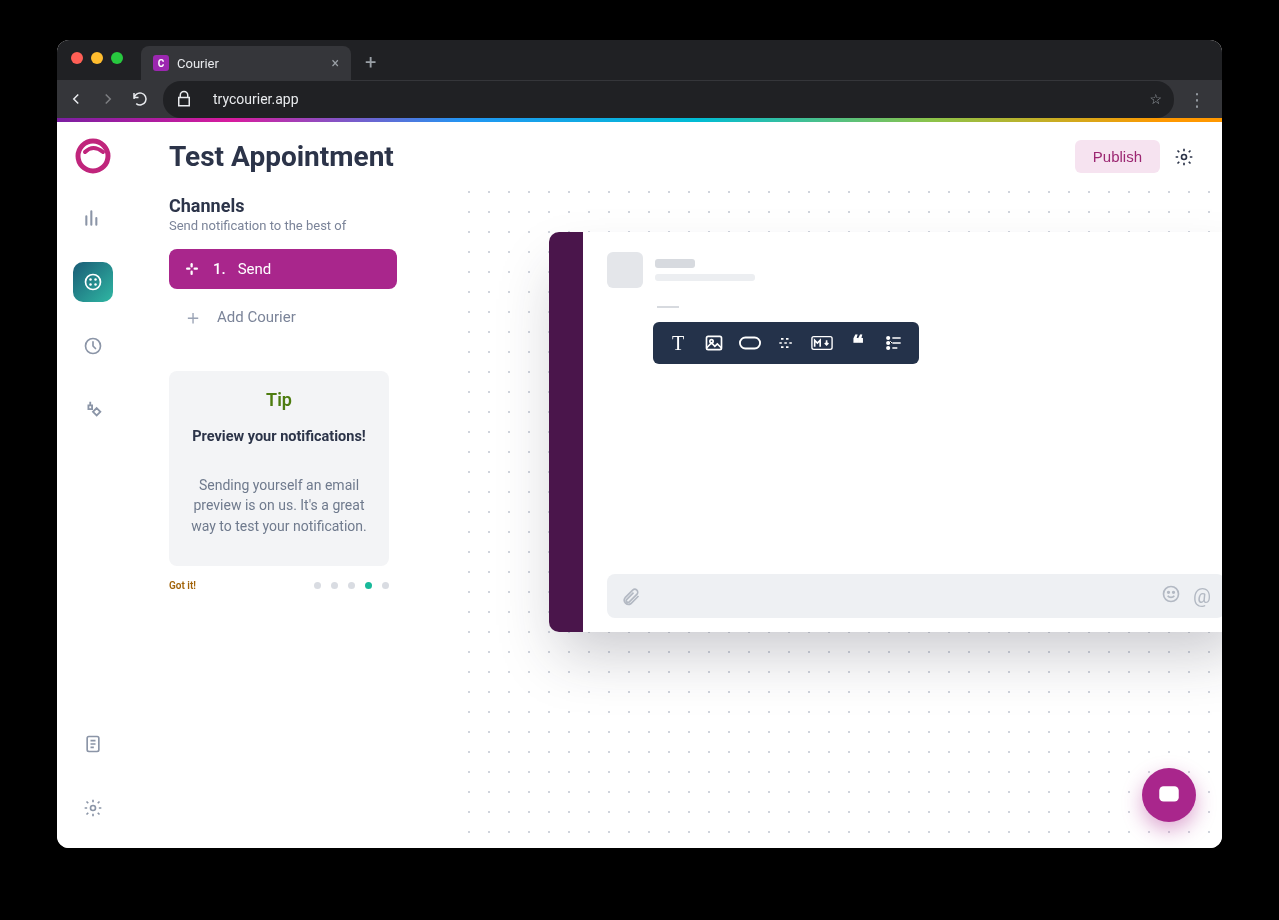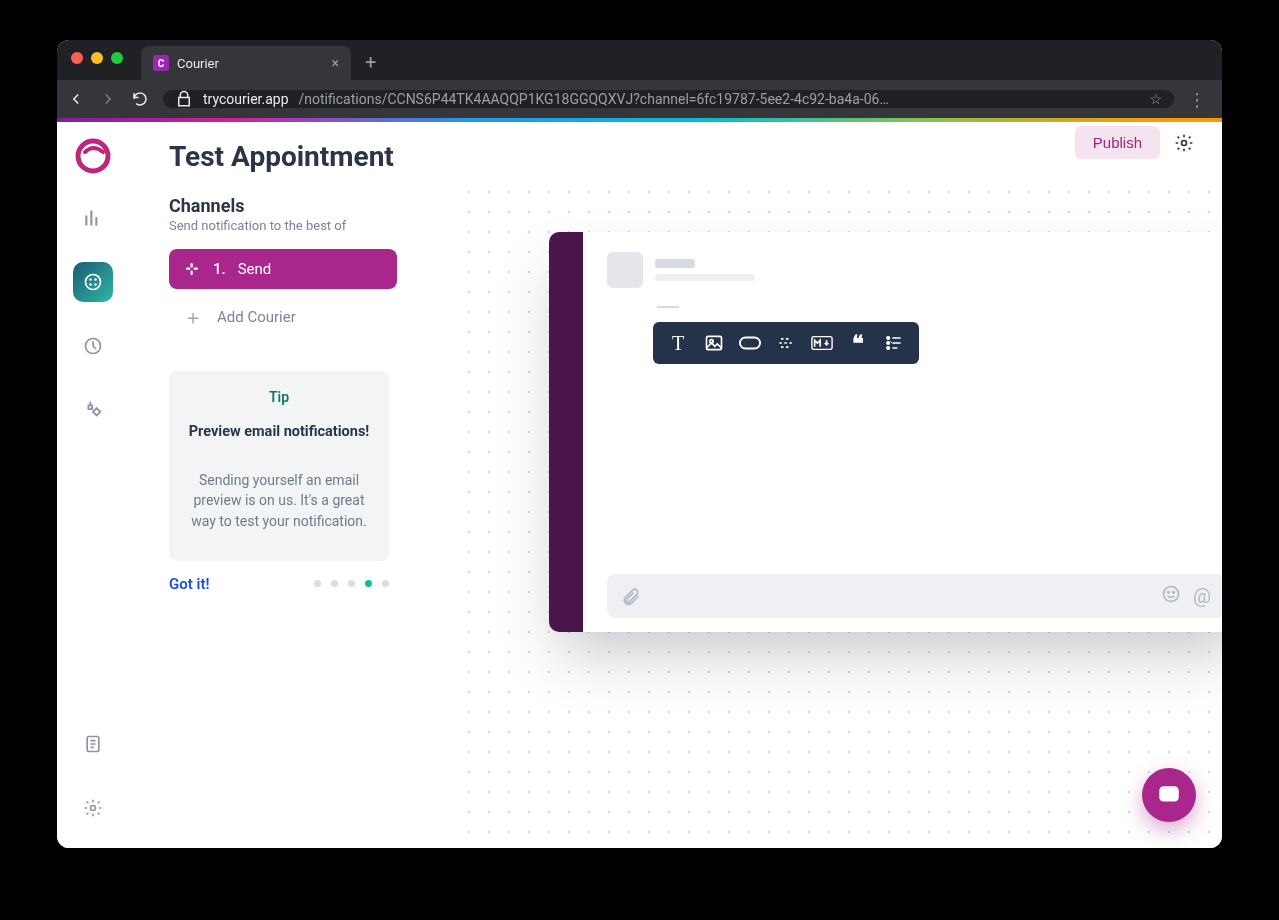--- a/index.html
+++ b/index.html
@@ -60,24 +60,24 @@
     display:flex; align-items:center;
     padding: 0 10px;
     gap: 14px;
     color: #9aa0a6;
   }
   .toolbar svg { width:18px; height:18px; fill:#e8eaed; }
   .urlbar {
     flex:1;
     background: #202124;
     border-radius: 18px;
-    height: 18px;
+    height: 37px;
     display:flex; align-items:center;
     padding: 0 12px;
-    gap: 10px;
+    gap: 20px;
     color:#9aa0a6;
     font-size: 14px;
     overflow:hidden;
   }
   .urlbar .host { color:#e8eaed; }
   .urlbar .path { color:#9aa0a6; white-space:nowrap; overflow:hidden; text-overflow:ellipsis; }
   .urlbar .star { margin-left:auto; color:#9aa0a6; }
   .menu-dots { font-size:18px; padding-right:6px; }
   .rainbow {
     height: 4px;
@@ -111,21 +111,21 @@
   .rail-bottom { margin-top:auto; margin-bottom:20px; display:flex;flex-direction:column;gap:24px;align-items:center; }
   .content {
     flex:1; position:relative; padding: 18px 30px 0 40px;
   }
   .page-title {
     font-size: 28px; font-weight:700; color:#2c3449;
     white-space:nowrap; overflow:hidden;
     max-width:230px;
   }
   .publish-row {
-    position:absolute; top:4px; right:28px;
+    position:absolute; top:18px; right:28px;
     display:flex; align-items:center; gap:14px;
   }
   .publish-btn {
     background:#f6e3f0; color:#9c2772;
     border:none; border-radius:6px;
     padding:8px 18px; font-size:15px; font-weight:500;
     cursor:pointer;
   }
   .gear-top { color:#2c3449; width:20px;height:20px; }
   .subhead { font-size:18px; font-weight:700; color:#2c3449; margin-top:22px; }
@@ -145,25 +145,25 @@
     display:flex;align-items:center;gap:14px;
     padding:0 14px; color:#7b8499; font-size:15px;
     cursor:pointer;
   }
   .plus { font-size:20px; color:#9aa3b5; }
   .tip-card {
     margin-top:34px; width:220px;
     background:#f3f4f6; border-radius:8px;
     padding:18px 18px 30px; text-align:center;
   }
-  .tip-label { font-size:14px; font-weight:600; color:#0f766e; }
+  .tip-label { font-size:18px; font-weight:600; color:#4d7c0f; }
   .tip-title { font-size:14.5px; font-weight:700; color:#2c3449; margin-top:18px; }
   .tip-body { font-size:14px; color:#6f7a8d; margin-top:30px; line-height:1.45; }
   .tip-footer { display:flex; align-items:center; margin-top:14px; width:220px; }
-  .gotit { color:#1d4ed8; font-weight:600; font-size:15px; cursor:pointer; }
+  .gotit { color:#a16207; font-weight:600; font-size:10px; cursor:pointer; }
   .dots { margin-left:auto; display:flex; gap:10px; }
   .pdot { width:7px;height:7px;border-radius:50%; background:#d9dce2; }
   .pdot.on { background:#18b99a; }
   
   .canvas-area {
     position:absolute; left:330px; top:60px; right:0; bottom:0;
     background-image: radial-gradient(#d0d4dc 1.2px, transparent 1.2px);
     background-size: 20px 20px;
   }
   .editor-card {
@@ -240,21 +240,20 @@
           <path d="M4 12a8 8 0 1 1 3 6.2M4 4v6h6" stroke="#e8eaed" stroke-width="2" fill="none"></path>
         </svg>
     </span>
     <div class="urlbar">
       <span>
         <svg width="14" height="14" viewBox="0 0 24 24">
             <path d="M7 10V7a5 5 0 0 1 10 0v3m-12 0h14v11H5z" stroke="#e8eaed" stroke-width="2" fill="none"></path>
           </svg>
       </span>
       <span class="host">trycourier.app</span>
-        <span class="path">/notifications/CCNS6P44TK4AAQQP1KG18GGQQXVJ?channel=6fc19787-5ee2-4c92-ba4a-06…</span>
       <span class="star">☆</span>
     </div>
     <span class="menu-dots">⋮</span>
   </div>
   <div class="rainbow"></div>
 
   <div class="app">
 
     <div class="rail">
       <div class="logo">
@@ -333,21 +332,21 @@
         <span>Send</span>
       </div>
 
       <div class="add-channel">
         <span class="plus">＋</span>
         <span>Add Courier</span>
       </div>
 
       <div class="tip-card">
         <div class="tip-label">Tip</div>
-        <div class="tip-title">Preview email notifications!</div>
+        <div class="tip-title">Preview your notifications!</div>
         <div class="tip-body">Sending yourself an email preview is on us. It's a great way to test your notification.</div>
       </div>
       <div class="tip-footer">
         <span class="gotit">Got it!</span>
         <span class="dots">
           <span class="pdot"></span>
           <span class="pdot"></span>
           <span class="pdot"></span>
           <span class="pdot on"></span>
           <span class="pdot"></span>

